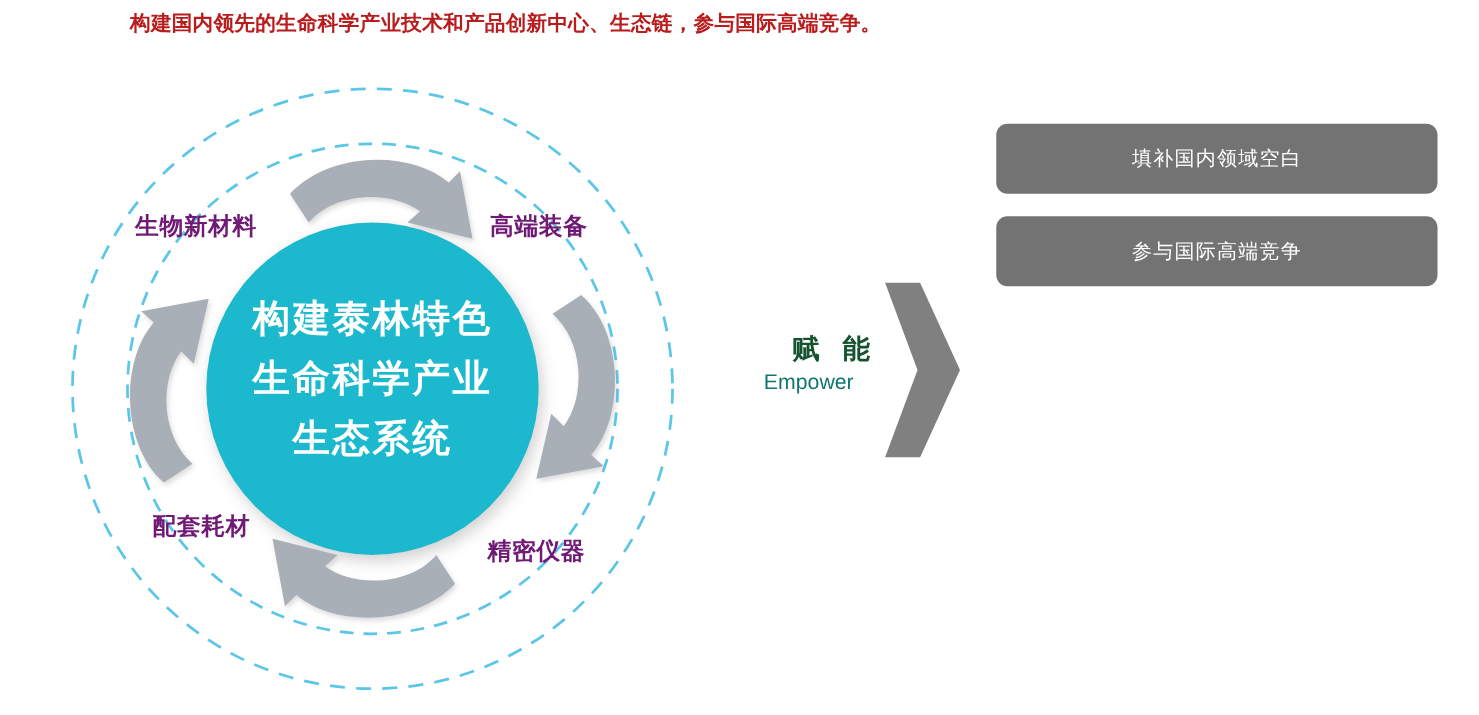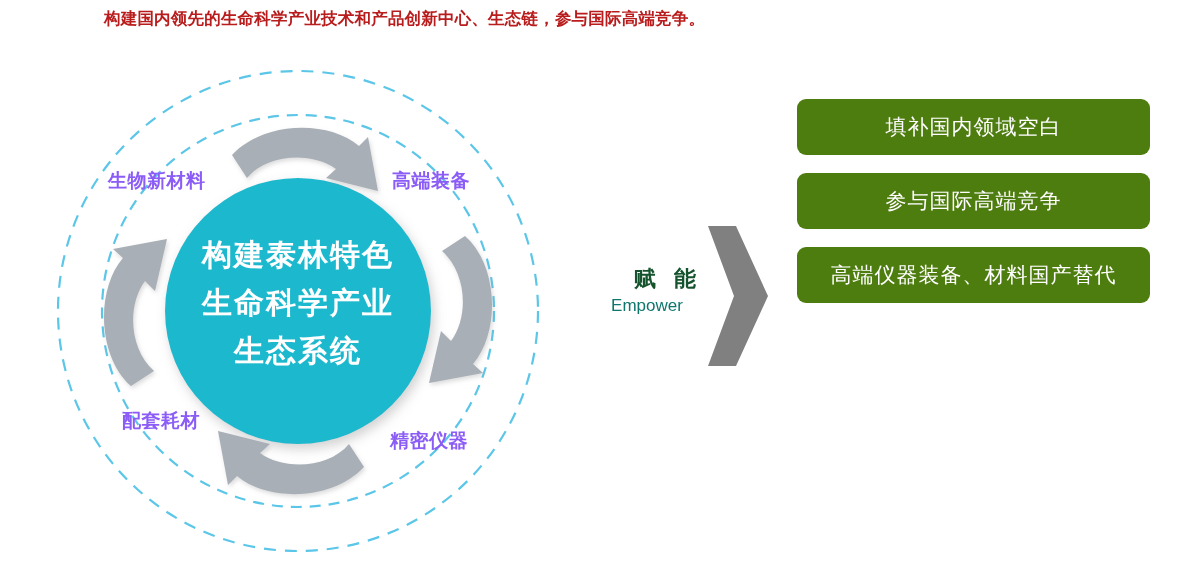--- a/index.html
+++ b/index.html
@@ -62,21 +62,21 @@
     font-size: 30px;
     text-anchor: middle;
     letter-spacing: 2px;
   }
 
   
   .quad-label {
     position: absolute;
     font-size: 19px;
     font-weight: bold;
-    color: #8b5cf6;
+    color: #701a75;
     white-space: nowrap;
     letter-spacing: 0.5px;
   }
   #label-biomaterial { left: 108px; top: 168px; }
   #label-equipment   { left: 392px; top: 168px; }
   #label-consumable  { left: 122px; top: 408px; }
   #label-instrument  { left: 390px; top: 428px; }
 
   
   #empower {
@@ -117,27 +117,27 @@
     position: absolute;
     left: 797px;
     top: 99px;
     width: 353px;
     display: flex;
     flex-direction: column;
     gap: 18px;
   }
   .outcome-box {
     height: 56px;
-    background: #4d7c0f;
+    background: #737373;
     border-radius: 9px;
     display: flex;
     align-items: center;
     justify-content: center;
     color: #ffffff;
-    font-size: 21px;
+    font-size: 16px;
     letter-spacing: 1px;
     box-sizing: border-box;
   }
 </style>
 </head>
 <body>
 
 <div id="headline">构建国内领先的生命科学产业技术和产品创新中心、生态链，参与国际高端竞争。</div>
 
 <div id="cycle">
@@ -219,14 +219,13 @@
 
 <div id="chevron">
   <svg width="68" height="140" viewBox="0 0 68 140" xmlns="http://www.w3.org/2000/svg">
     <path class="chevron-shape" d="M 4 0 L 32 0 L 64 70 L 32 140 L 4 140 L 30 70 Z"></path>
   </svg>
 </div>
 
 <div id="outcomes">
   <div class="outcome-box">填补国内领域空白</div>
   <div class="outcome-box">参与国际高端竞争</div>
-  <div class="outcome-box">高端仪器装备、材料国产替代</div>
 </div>
 
 </body></html>

